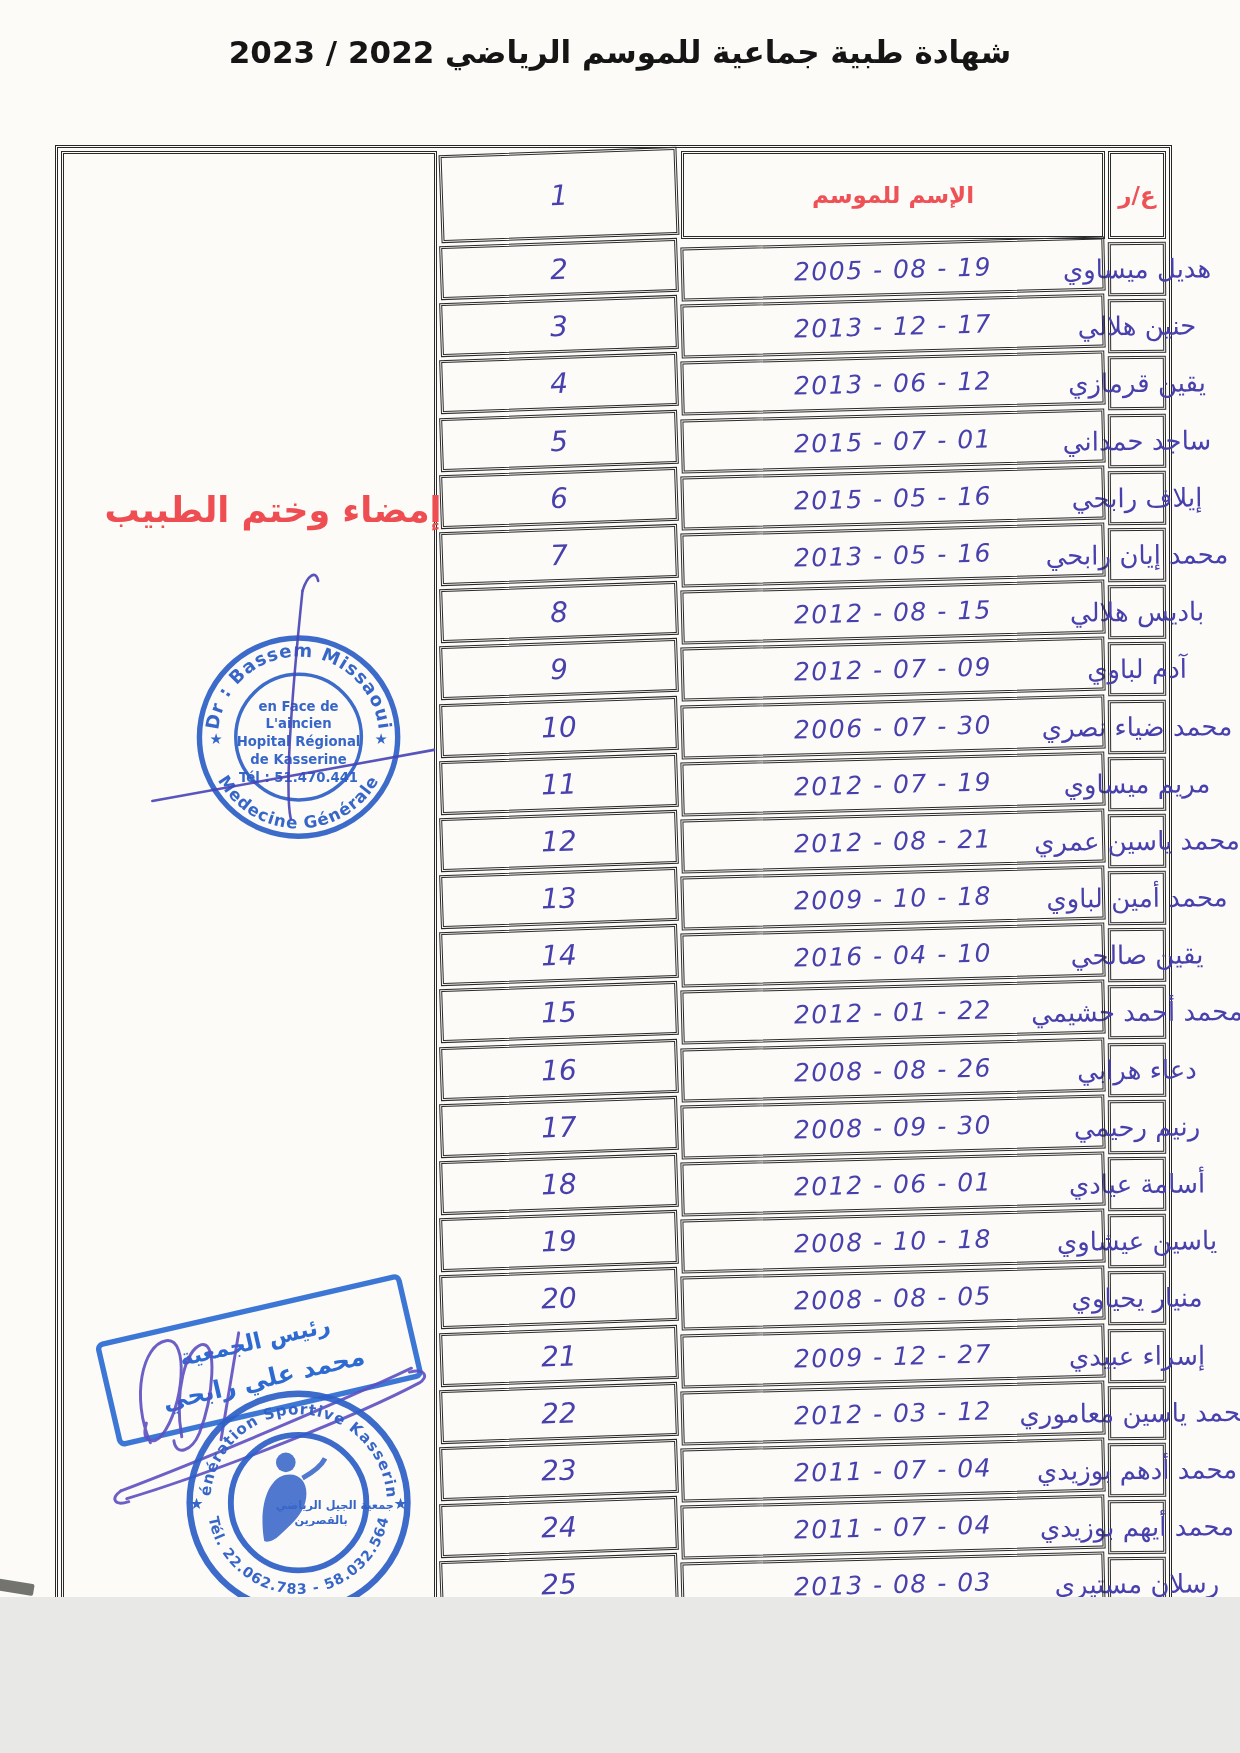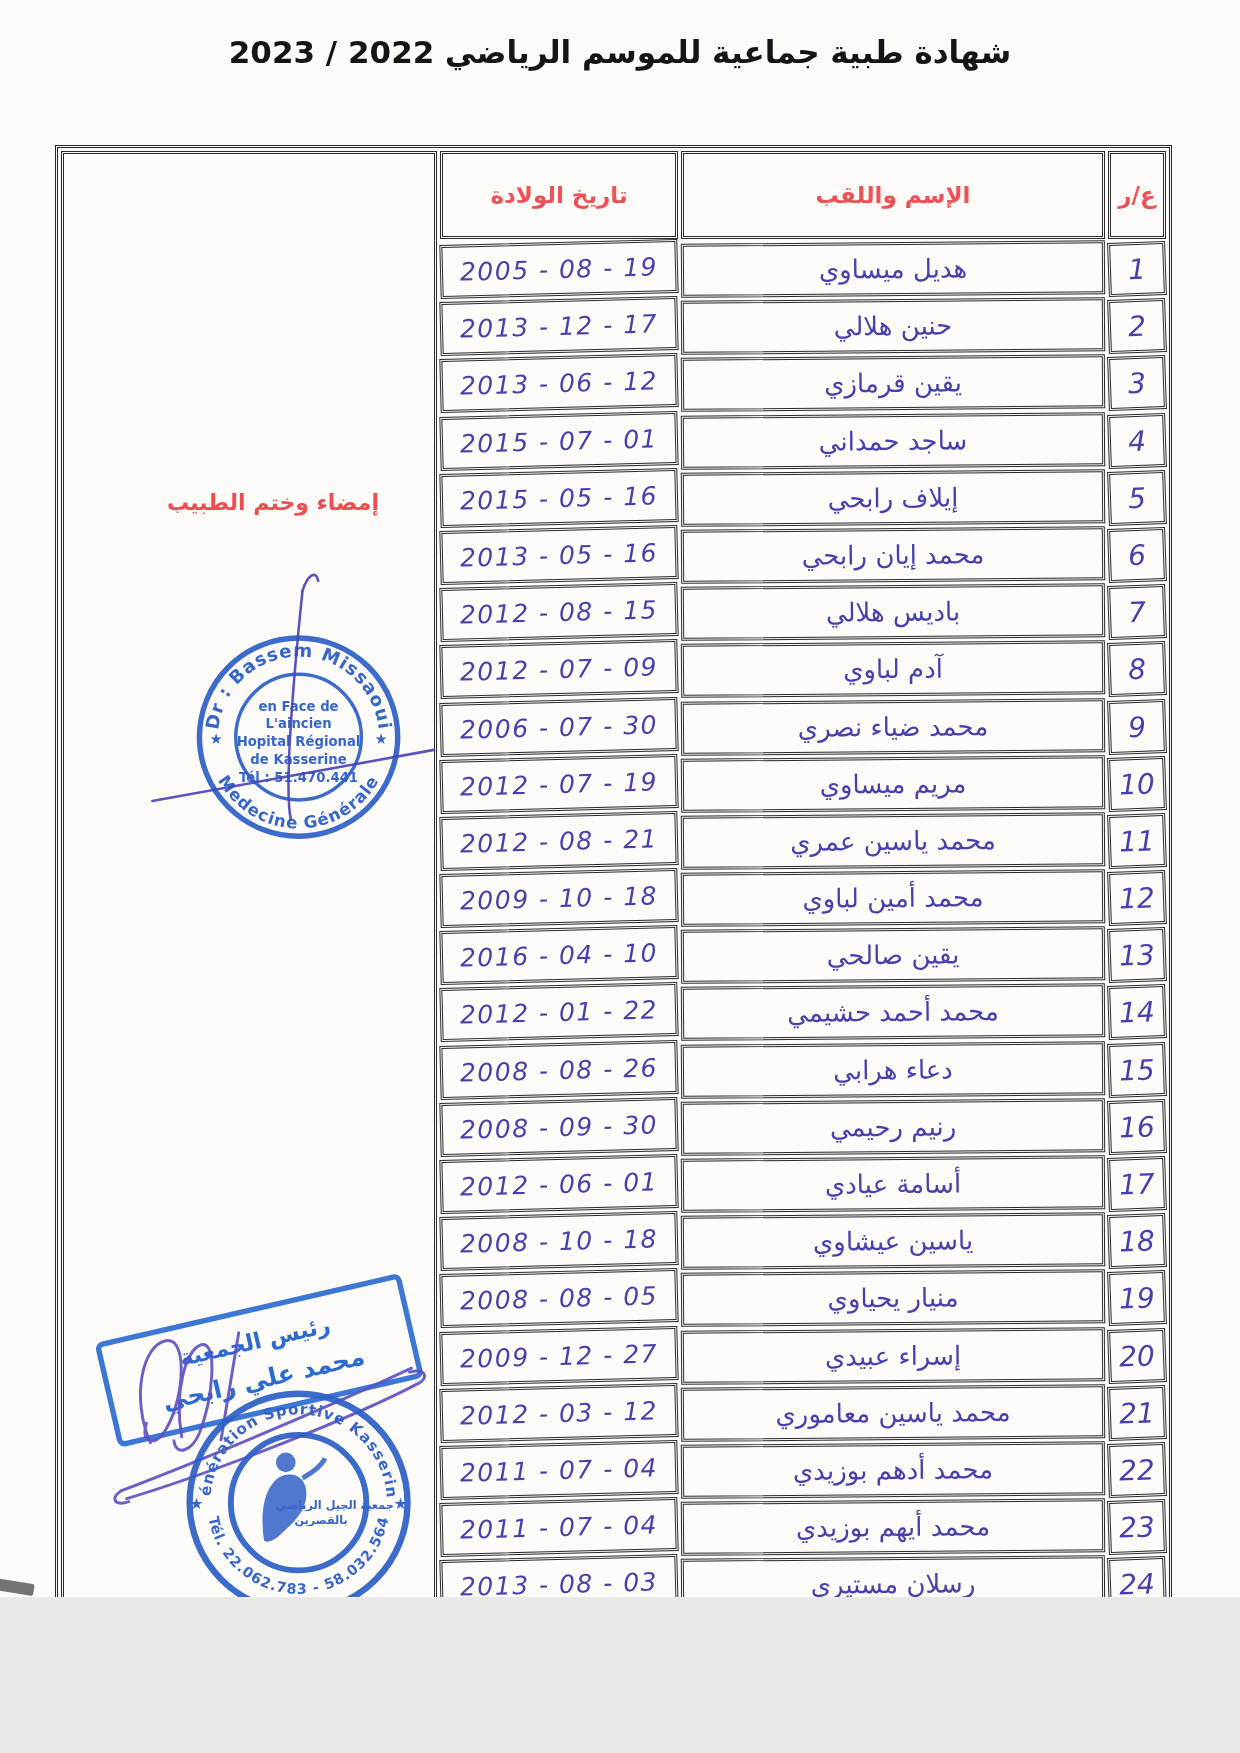--- a/index.html
+++ b/index.html
@@ -16,21 +16,21 @@
          gap:3px;padding:3px;border:3px double #262626;}
   .c{border:3px double #2a2a2a;display:flex;align-items:center;justify-content:center;
      box-sizing:border-box;overflow:visible;}
   .hdr{color:#ee5156;font-weight:bold;font-size:23px;}
   .ink{color:#4841ad;}
   .num{font-size:28px;font-style:italic;transform:rotate(-2deg);}
   .name{font-size:26px;transform:rotate(-.5deg);white-space:nowrap;}
   .date{direction:ltr;font-size:25px;font-style:italic;letter-spacing:1.5px;transform:rotate(-1.5deg);}
   .sigcell{grid-column:4;grid-row:1 / span 26;position:relative;}
   .siglabel{position:absolute;top:336px;left:30px;right:-18px;text-align:center;direction:rtl;
-         color:#ee4d52;font-size:22px;font-weight:bold;}
+         color:#ee4d52;font-size:35px;font-weight:bold;}
   .stampsvg{position:absolute;inset:0;width:100%;height:100%;overflow:visible;}
   .scanmark{position:absolute;left:-6px;bottom:4px;width:40px;height:12px;background:#5a5a58;
          transform:rotate(9deg);border-radius:2px;opacity:.85;}
   svg text{font-family:"DejaVu Sans",sans-serif;}
 </style>
 </head>
 <body>
 
 <div class="page">
 
@@ -109,22 +109,21 @@
             <path d="M 204,1398 C 198,1362 208,1336 224,1331 C 242,1327 250,1341 246,1358 C 243,1371 231,1382 220,1392 C 214,1398 207,1400 204,1398 Z"></path>
             <path d="M 243,1334 C 254,1328 262,1322 266,1314" stroke="#2d5fc7" stroke-width="5" fill="none"></path>
           </g>
           <text x="276" y="1366" font-size="11.5" font-weight="bold" text-anchor="middle" direction="rtl">جمعية الجيل الرياضي</text>
           <text x="262" y="1381" font-size="11.5" font-weight="bold" text-anchor="middle" direction="rtl">بالقصرين</text>
         </g>
       </svg>
     </div>
 
     <div class="c hdr">ع/ر</div>
-    <div class="c hdr">الإسم واللقب</div>
-    <div class="c hdr">تاريخ الولادة</div>
+    <div class="c hdr">الإسم للموسم</div>
 
     <div class="c ink num">1</div>
     <div class="c ink name">هديل ميساوي</div>
     <div class="c ink date">2005 - 08 - 19</div>
 
     <div class="c ink num">2</div>
     <div class="c ink name">حنين هلالي</div>
     <div class="c ink date">2013 - 12 - 17</div>
 
     <div class="c ink num">3</div>

